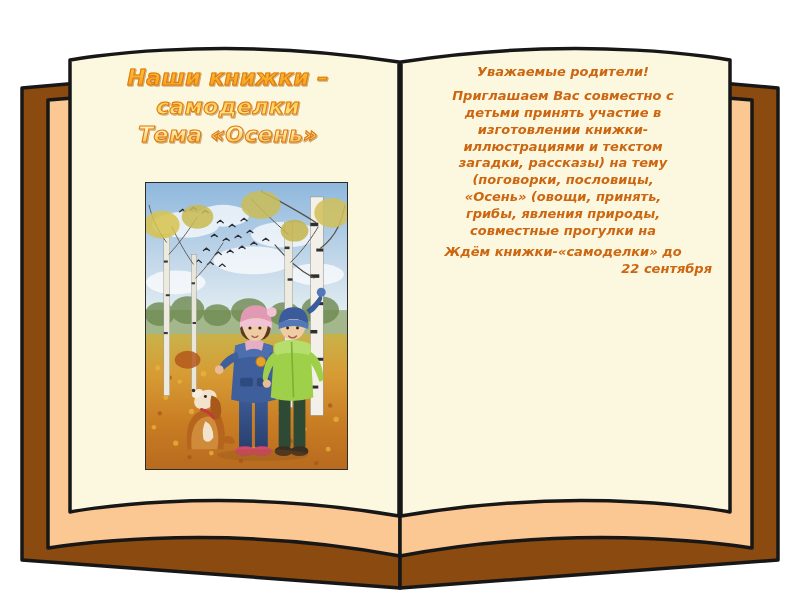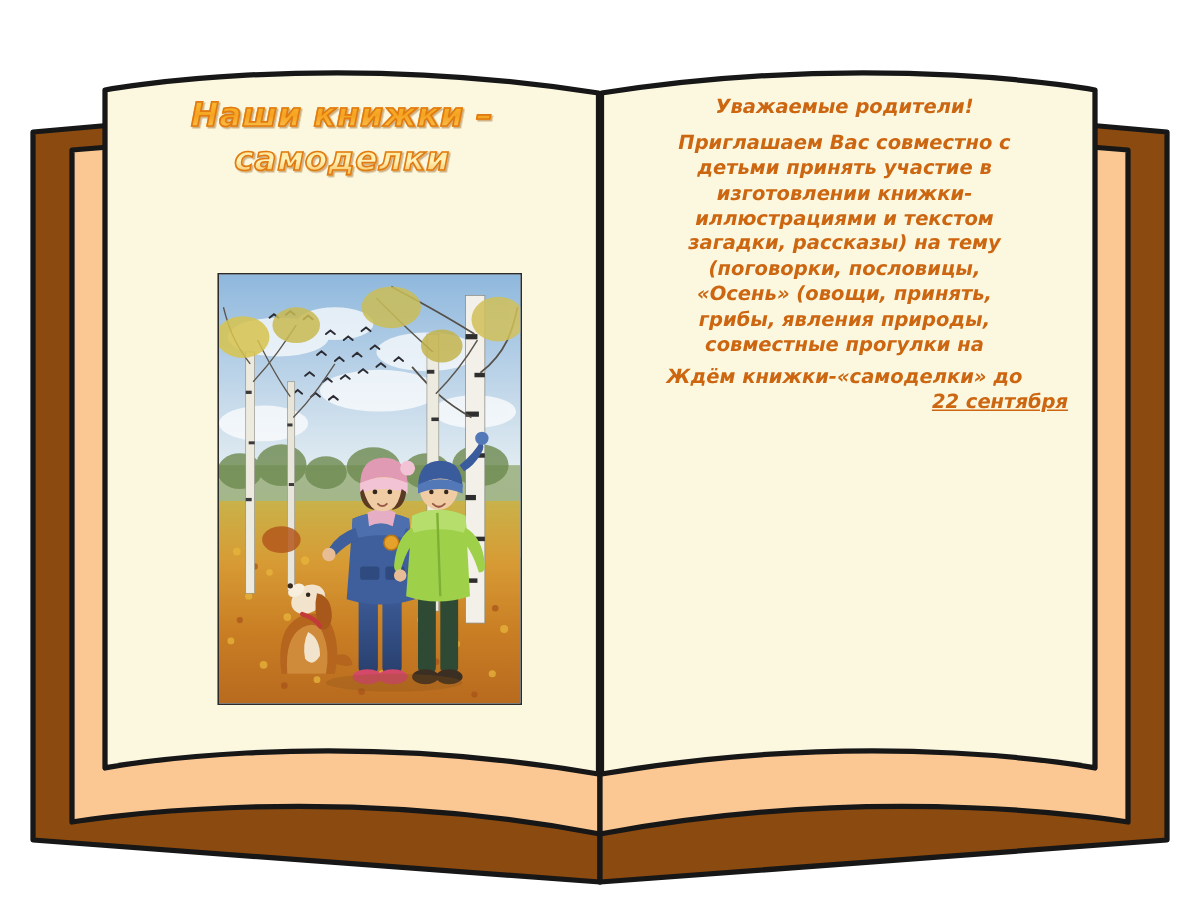--- a/index.html
+++ b/index.html
@@ -95,21 +95,21 @@
     font-weight: bold;
     color: #CC6611;
     font-size: 13px;
     line-height: 1.30;
     margin: 0;
   }
   #salutation { margin-top: 6px; margin-bottom: 7px; }
   #invite-body p { margin: 0; text-align: center; }
   #closing { margin-top: 4px; }
   #closing p { margin: 0; }
-  #closing .closing-date { text-align: right; padding-right: 6px; text-decoration: underline; }
+  #closing .closing-date { text-align: right; padding-right: 6px; }
 </style>
 </head>
 <body>
 
 <div id="stage">
 
   <svg id="book-svg" viewBox="0 0 800 600">
     <defs>
       <clipPath id="clipLeftPage">
         <path d="M72,62 C72,62 210,36 352,62 L352,480 C210,455 72,480 72,480 Z"></path>
@@ -147,20 +147,21 @@
                C588,484 730,512 730,512 Z" fill="#FCF8E0" stroke="#171717" stroke-width="3.5" stroke-linejoin="round"></path>
     </g>
 
     <line x1="400" y1="62" x2="400" y2="516" stroke="#171717" stroke-width="2.6"></line>
   </svg>
 
   <div id="left-page-content" class="page-content">
     <div class="wordart">
       <span class="wordart-line">Наши книжки –</span>
       <span class="wordart-line">самоделки</span>
+      <span class="wordart-line">Тема «Осень»</span>
     </div>
   </div>
 
   <div id="illustration-frame">
     <svg id="illustration-svg" viewBox="0 0 203 288" preserveAspectRatio="none">
       <defs>
         <linearGradient id="skyGrad" x1="0" y1="0" x2="0" y2="1">
           <stop offset="0%" stop-color="#8FB8DD"></stop>
           <stop offset="42%" stop-color="#C3D8EA"></stop>
           <stop offset="70%" stop-color="#E3EDF2"></stop>

